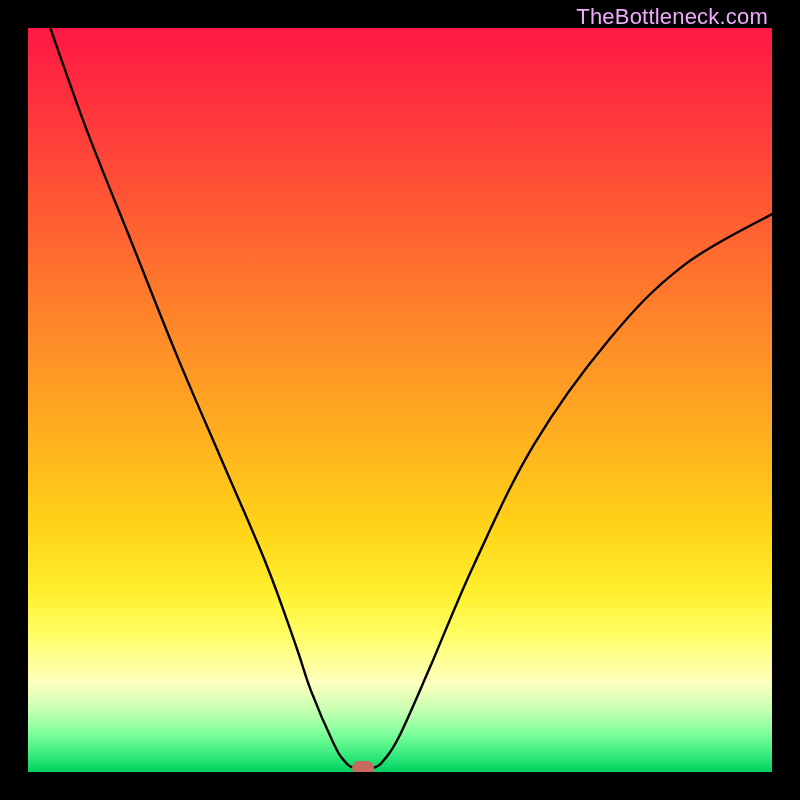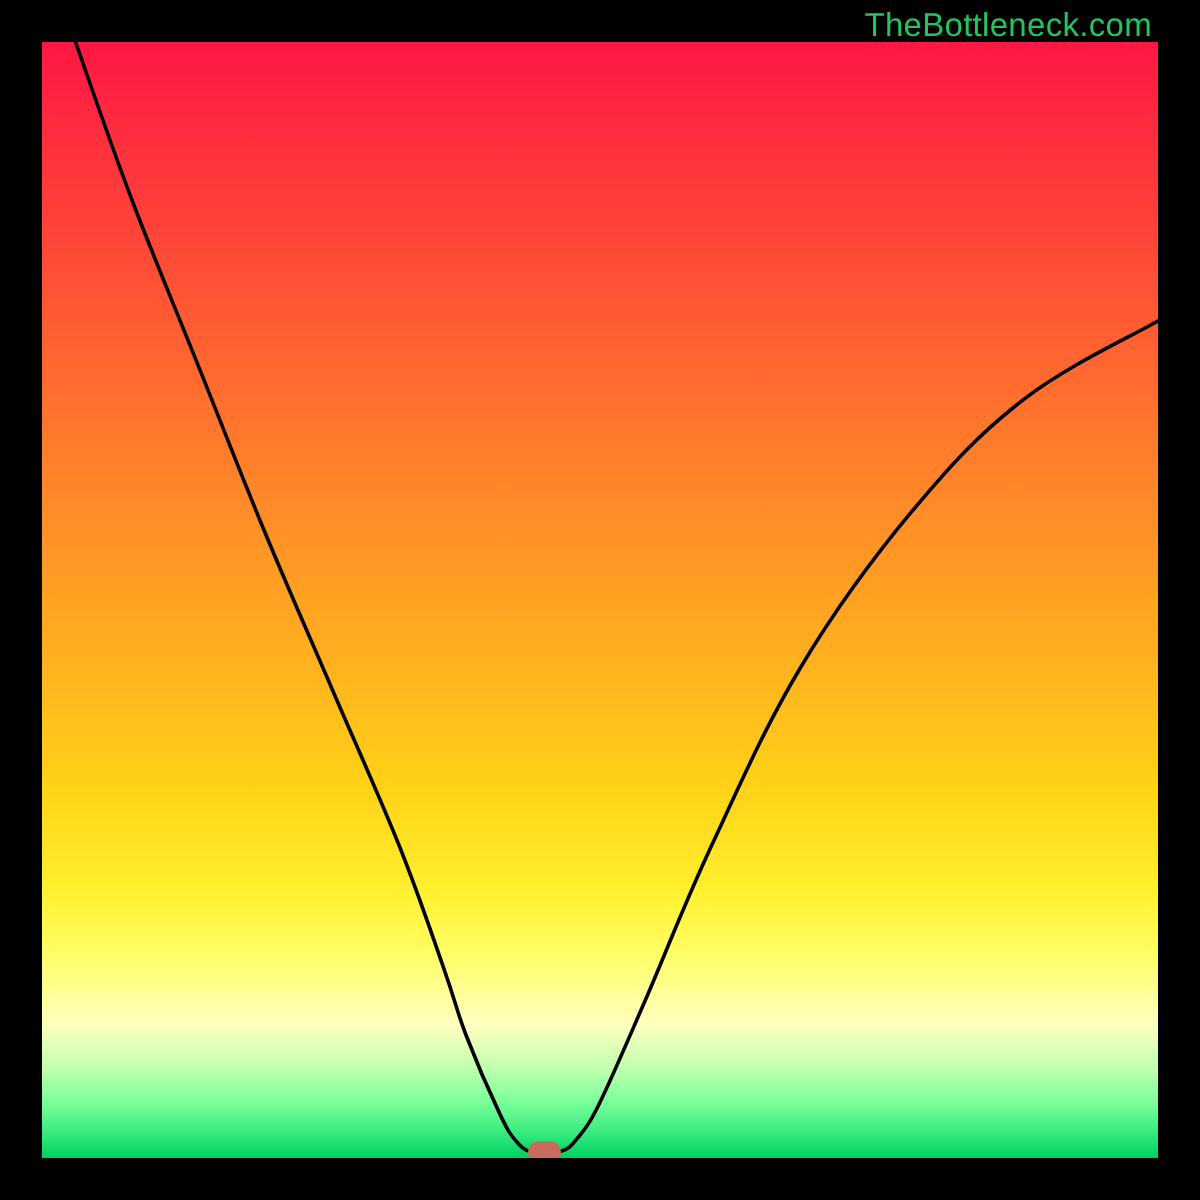--- a/index.html
+++ b/index.html
@@ -47,21 +47,21 @@
       #c0ffb0 92%,
       #7aff9a 95%,
       #30e87a 98%,
       #00d060 100%
     );
   }
   .watermark {
     position: absolute;
     top: 4px;
     right: 32px;
-    color: #22c55e;
+    color: #f0abfc;
     font-size: 22px;
     font-weight: 500;
     letter-spacing: 0.2px;
   }
   svg.curve {
     position: absolute;
     top: 0;
     left: 0;
     width: 100%;
     height: 100%;

